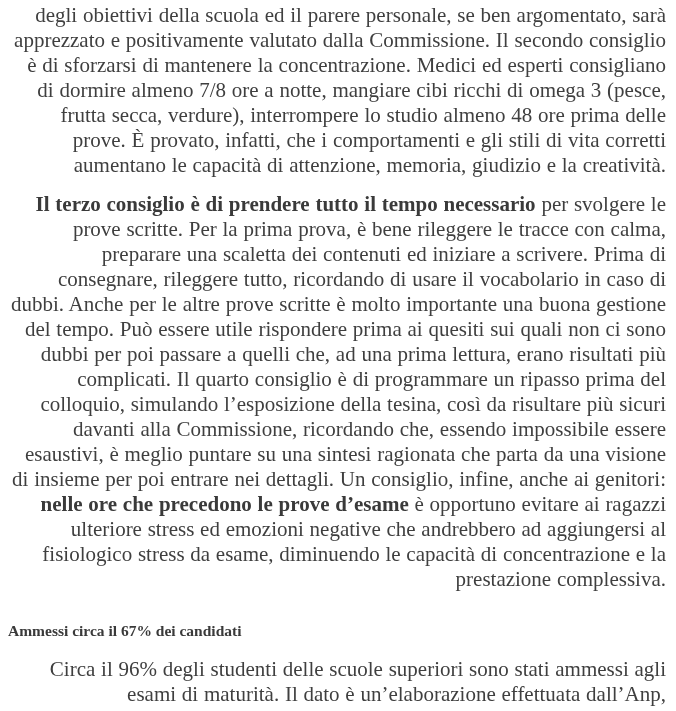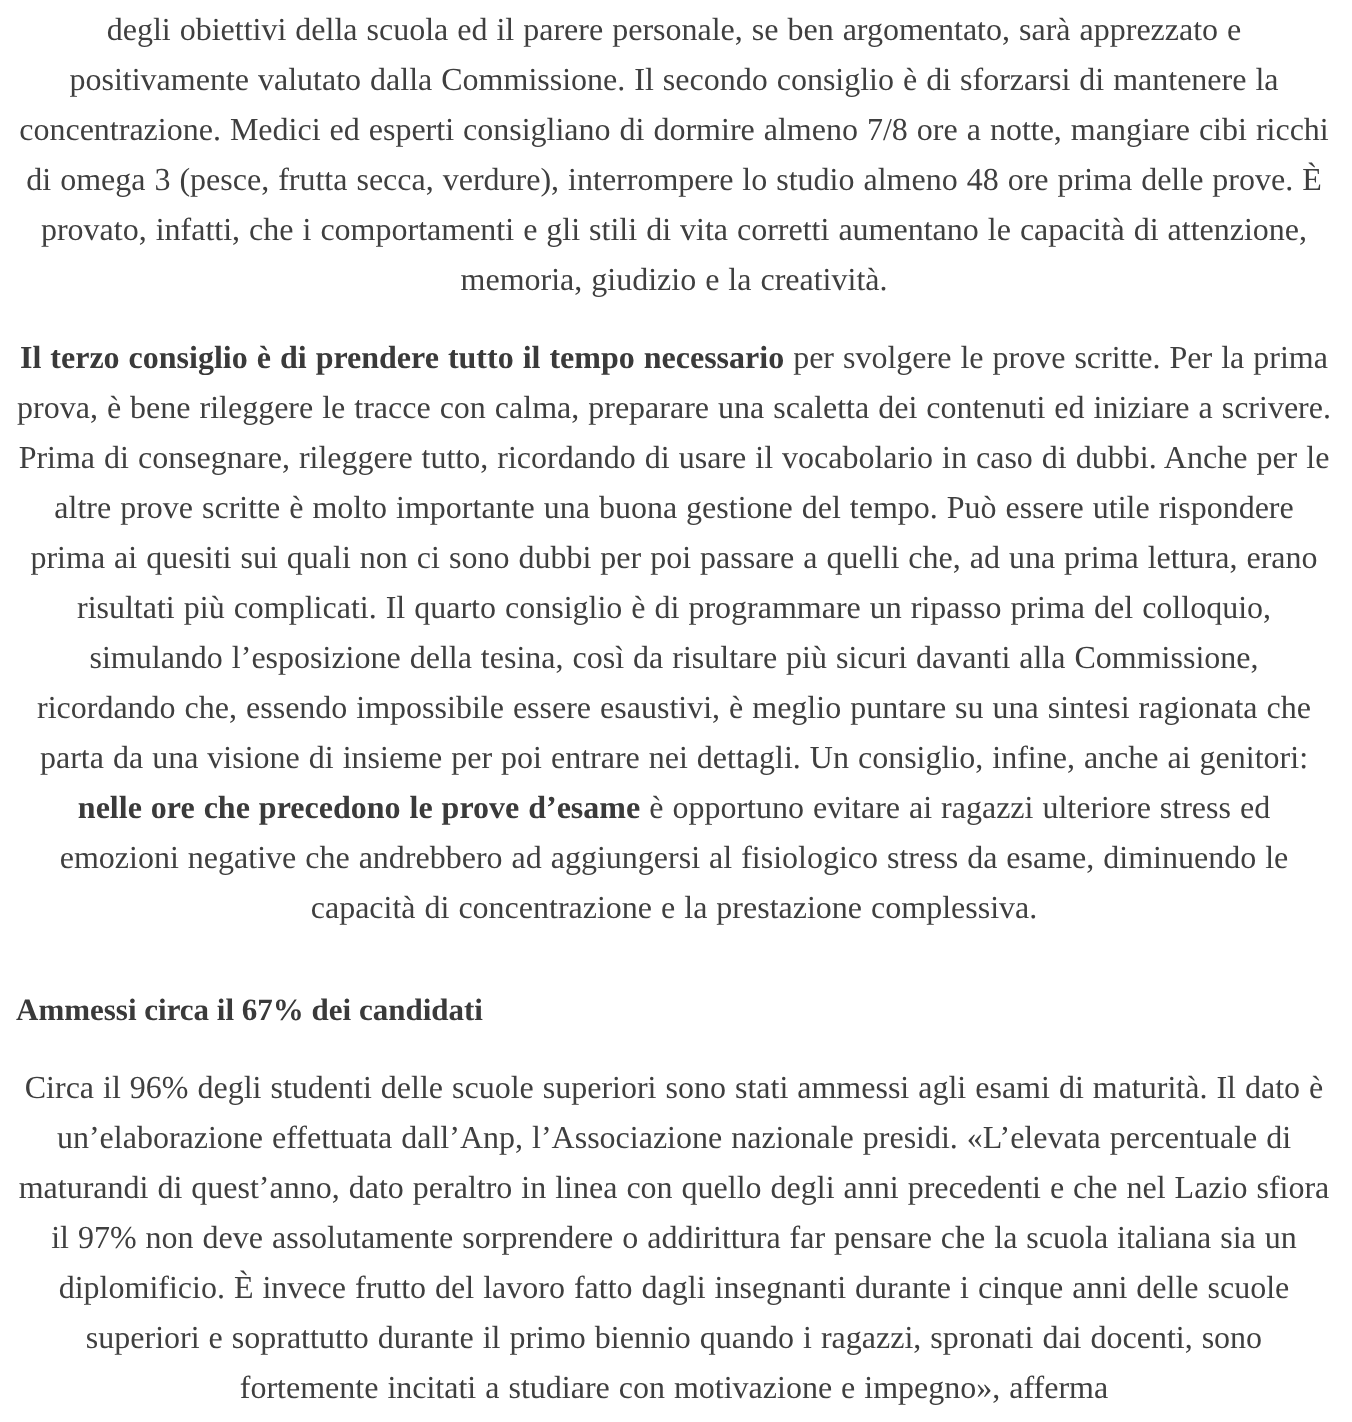--- a/index.html
+++ b/index.html
@@ -11,24 +11,24 @@
     width: 676px;
     height: 711px;
     overflow: hidden;
     font-family: "Liberation Serif", "DejaVu Serif", serif;
     color: #3f3f3f;
   }
   .article-page {
     padding: 3px 10px 0 8px;
   }
   .para {
-    font-size: 16px;
+    font-size: 21px;
     line-height: 25px;
     margin: 0 0 14px 0;
-    text-align: center;
+    text-align: right;
     word-spacing: 0.5px;
   }
   .para b, .para strong {
     font-weight: bold;
     color: #3a3a3a;
     font-family: Liberation Serif, serif;
   }
   .section-heading {
     font-size: 15.5px;
     line-height: 25px;

